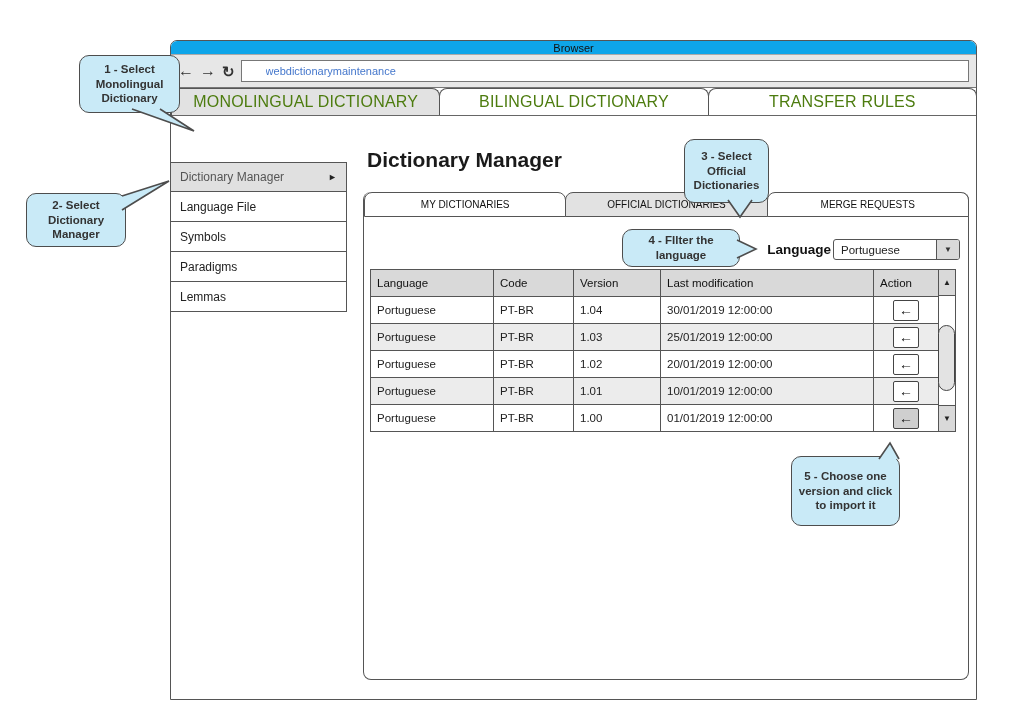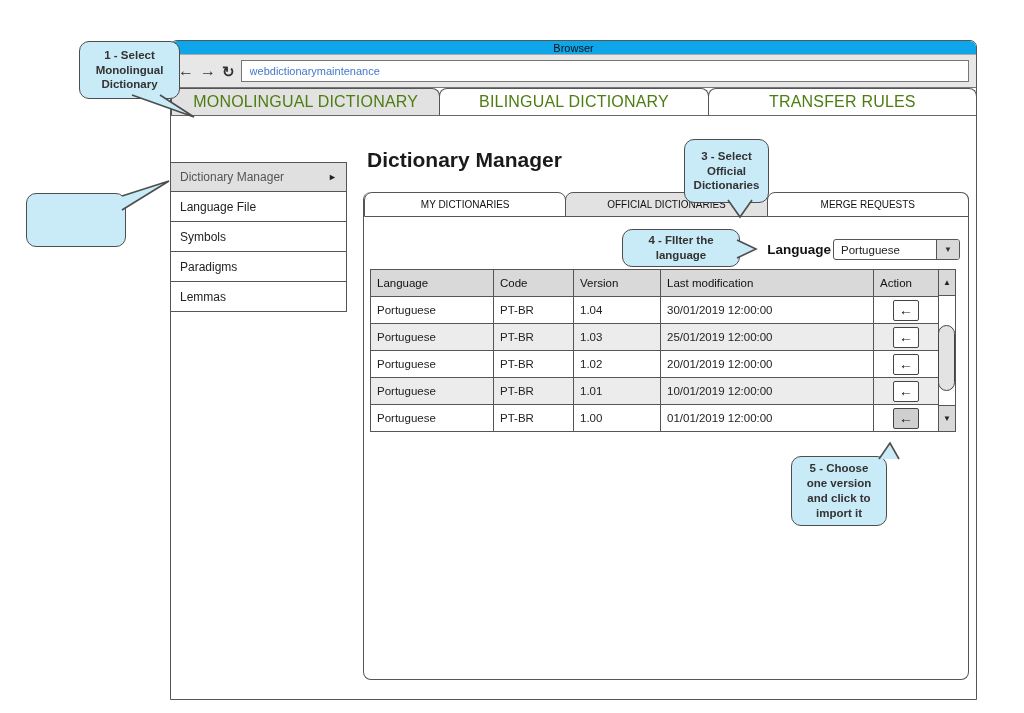--- a/index.html
+++ b/index.html
@@ -11,21 +11,21 @@
   .browser-window { position:absolute; left:170px; top:40px; width:807px; height:660px;
     border:1.5px solid #555; border-radius:7px 7px 0 0; background:#fff; }
   .title-bar { height:14px; background:#0ea5e9; border-radius:6px 6px 0 0;
     display:flex; align-items:center; justify-content:center;
     font-size:11px; color:#111; border-bottom:1px solid #aaa; }
   .toolbar { height:33px; background:#e7e7e7; border-bottom:1.5px solid #777;
     display:flex; align-items:center; padding:0 7px; gap:6px; }
   .nav-icon { font-size:16px; font-weight:bold; color:#333; line-height:1; cursor:default; }
   .nav-icon.refresh { font-size:15px; }
   .url-bar { flex:1; height:22px; background:#fff; border:1px solid #777;
-    font-family:"Liberation Sans", sans-serif; font-size:11px; color:#4477cc; padding:0 8px; }
+    font-family:"Liberation Sans", sans-serif; font-size:11px; color:#4477cc; padding:0 24px; }
 
   
   .main-tabs { height:28px; display:flex; border-bottom:1.5px solid #666; background:#fff; }
   .main-tab { flex:1; display:flex; align-items:center; justify-content:center;
     font-size:16px; font-weight:500; color:#4d7c0f; letter-spacing:.2px;
     border:1.5px solid #555; border-bottom:none; border-radius:8px 8px 0 0;
     background:#fff; margin-right:-1px; }
   .main-tab.selected { background:#e2e2e2; }
 
   
@@ -79,25 +79,25 @@
   .scroll-btn.up { top:0; border-bottom:1.2px solid #555; }
   .scroll-btn.down { bottom:0; border-top:1.2px solid #555; }
   .scroll-thumb { position:absolute; left:-1px; top:55px; width:17px; height:66px;
     background:#e3e3e3; border:1.2px solid #444; border-radius:9px; }
 
   
   .callout { position:absolute; background:#c9eaf7; border:1.6px solid #4d4d4d; border-radius:10px;
     display:flex; align-items:center; justify-content:center; text-align:center;
     font-size:11.5px; font-weight:600; color:#333; line-height:1.3; padding:4px 6px; z-index:20; }
   .callout svg { position:absolute; overflow:visible; }
-  .c1 { left:79px; top:41px;  width:101px; height:58px;justify-content:center; }
+  .c1 { left:79px; top:55px;  width:101px; height:58px;justify-content:center; }
   .c2 { left:26px; top:193px; width:100px; height:54px; }
   .c3 { left:684px; top:139px; width:85px; height:64px; }
   .c4 { left:622px; top:229px; width:118px; height:38px; }
-  .c5 { left:791px; top:456px; width:96px; height:70px; }
+  .c5 { left:791px; top:456px; width:109px; height:70px; }
 </style>
 </head>
 <body>
 
 <div class="canvas">
 
   <div class="browser-window">
 
     <div class="title-bar">
       <span>Browser</span>
@@ -232,20 +232,21 @@
   </div>
 
   <div class="callout c1">
     <span>1 - Select Monolingual Dictionary</span>
     <svg style="left:46px; bottom:-22px;" width="72" height="28">
       <path d="M6,3 L68,25 L34,3" fill="#c9eaf7" stroke="#4d4d4d" stroke-width="1.6"></path>
     </svg>
   </div>
 
   <div class="callout c2">
+    <span>2- Select Dictionary Manager</span>
     <svg style="right:-46px; top:-16px;" width="52" height="36">
       <path d="M3,32 L50,3 L3,18" fill="#c9eaf7" stroke="#4d4d4d" stroke-width="1.6"></path>
     </svg>
   </div>
 
   <div class="callout c3">
     <span>3 - Select Official Dictionaries</span>
     <svg style="left:40px; bottom:-17px;" width="30" height="22">
       <path d="M3,3 L15,20 L27,3" fill="#c9eaf7" stroke="#4d4d4d" stroke-width="1.6"></path>
     </svg>

